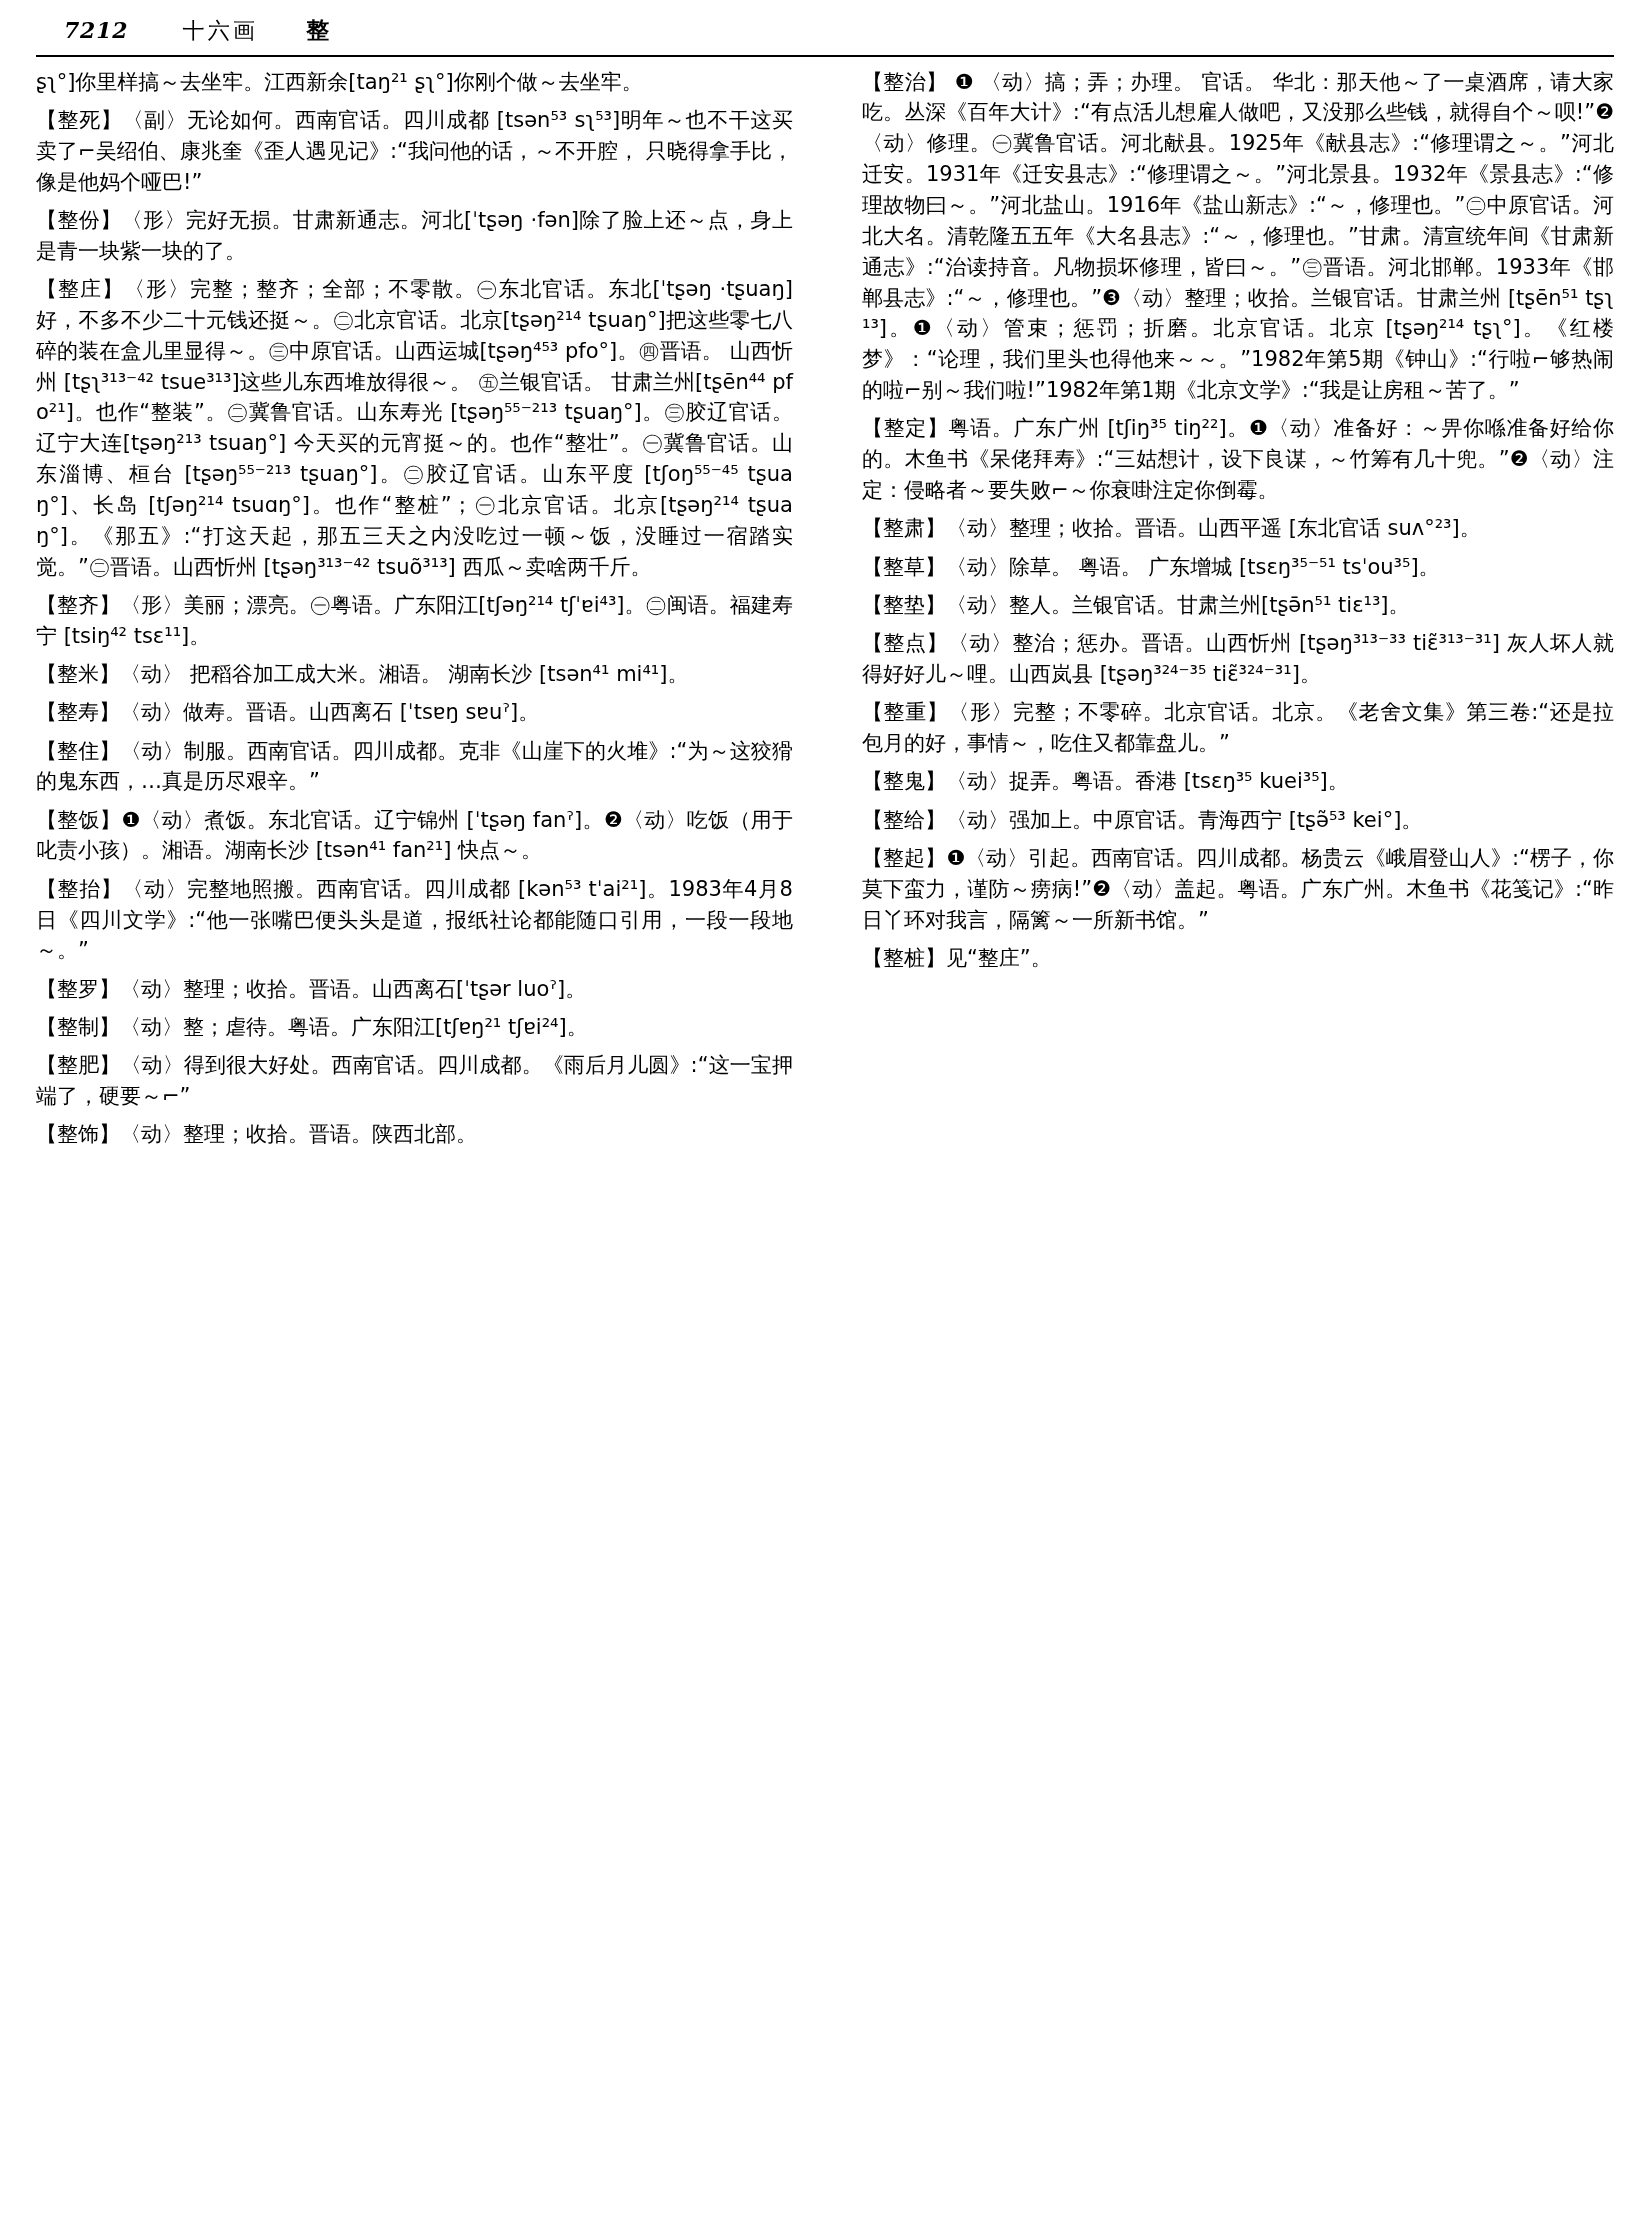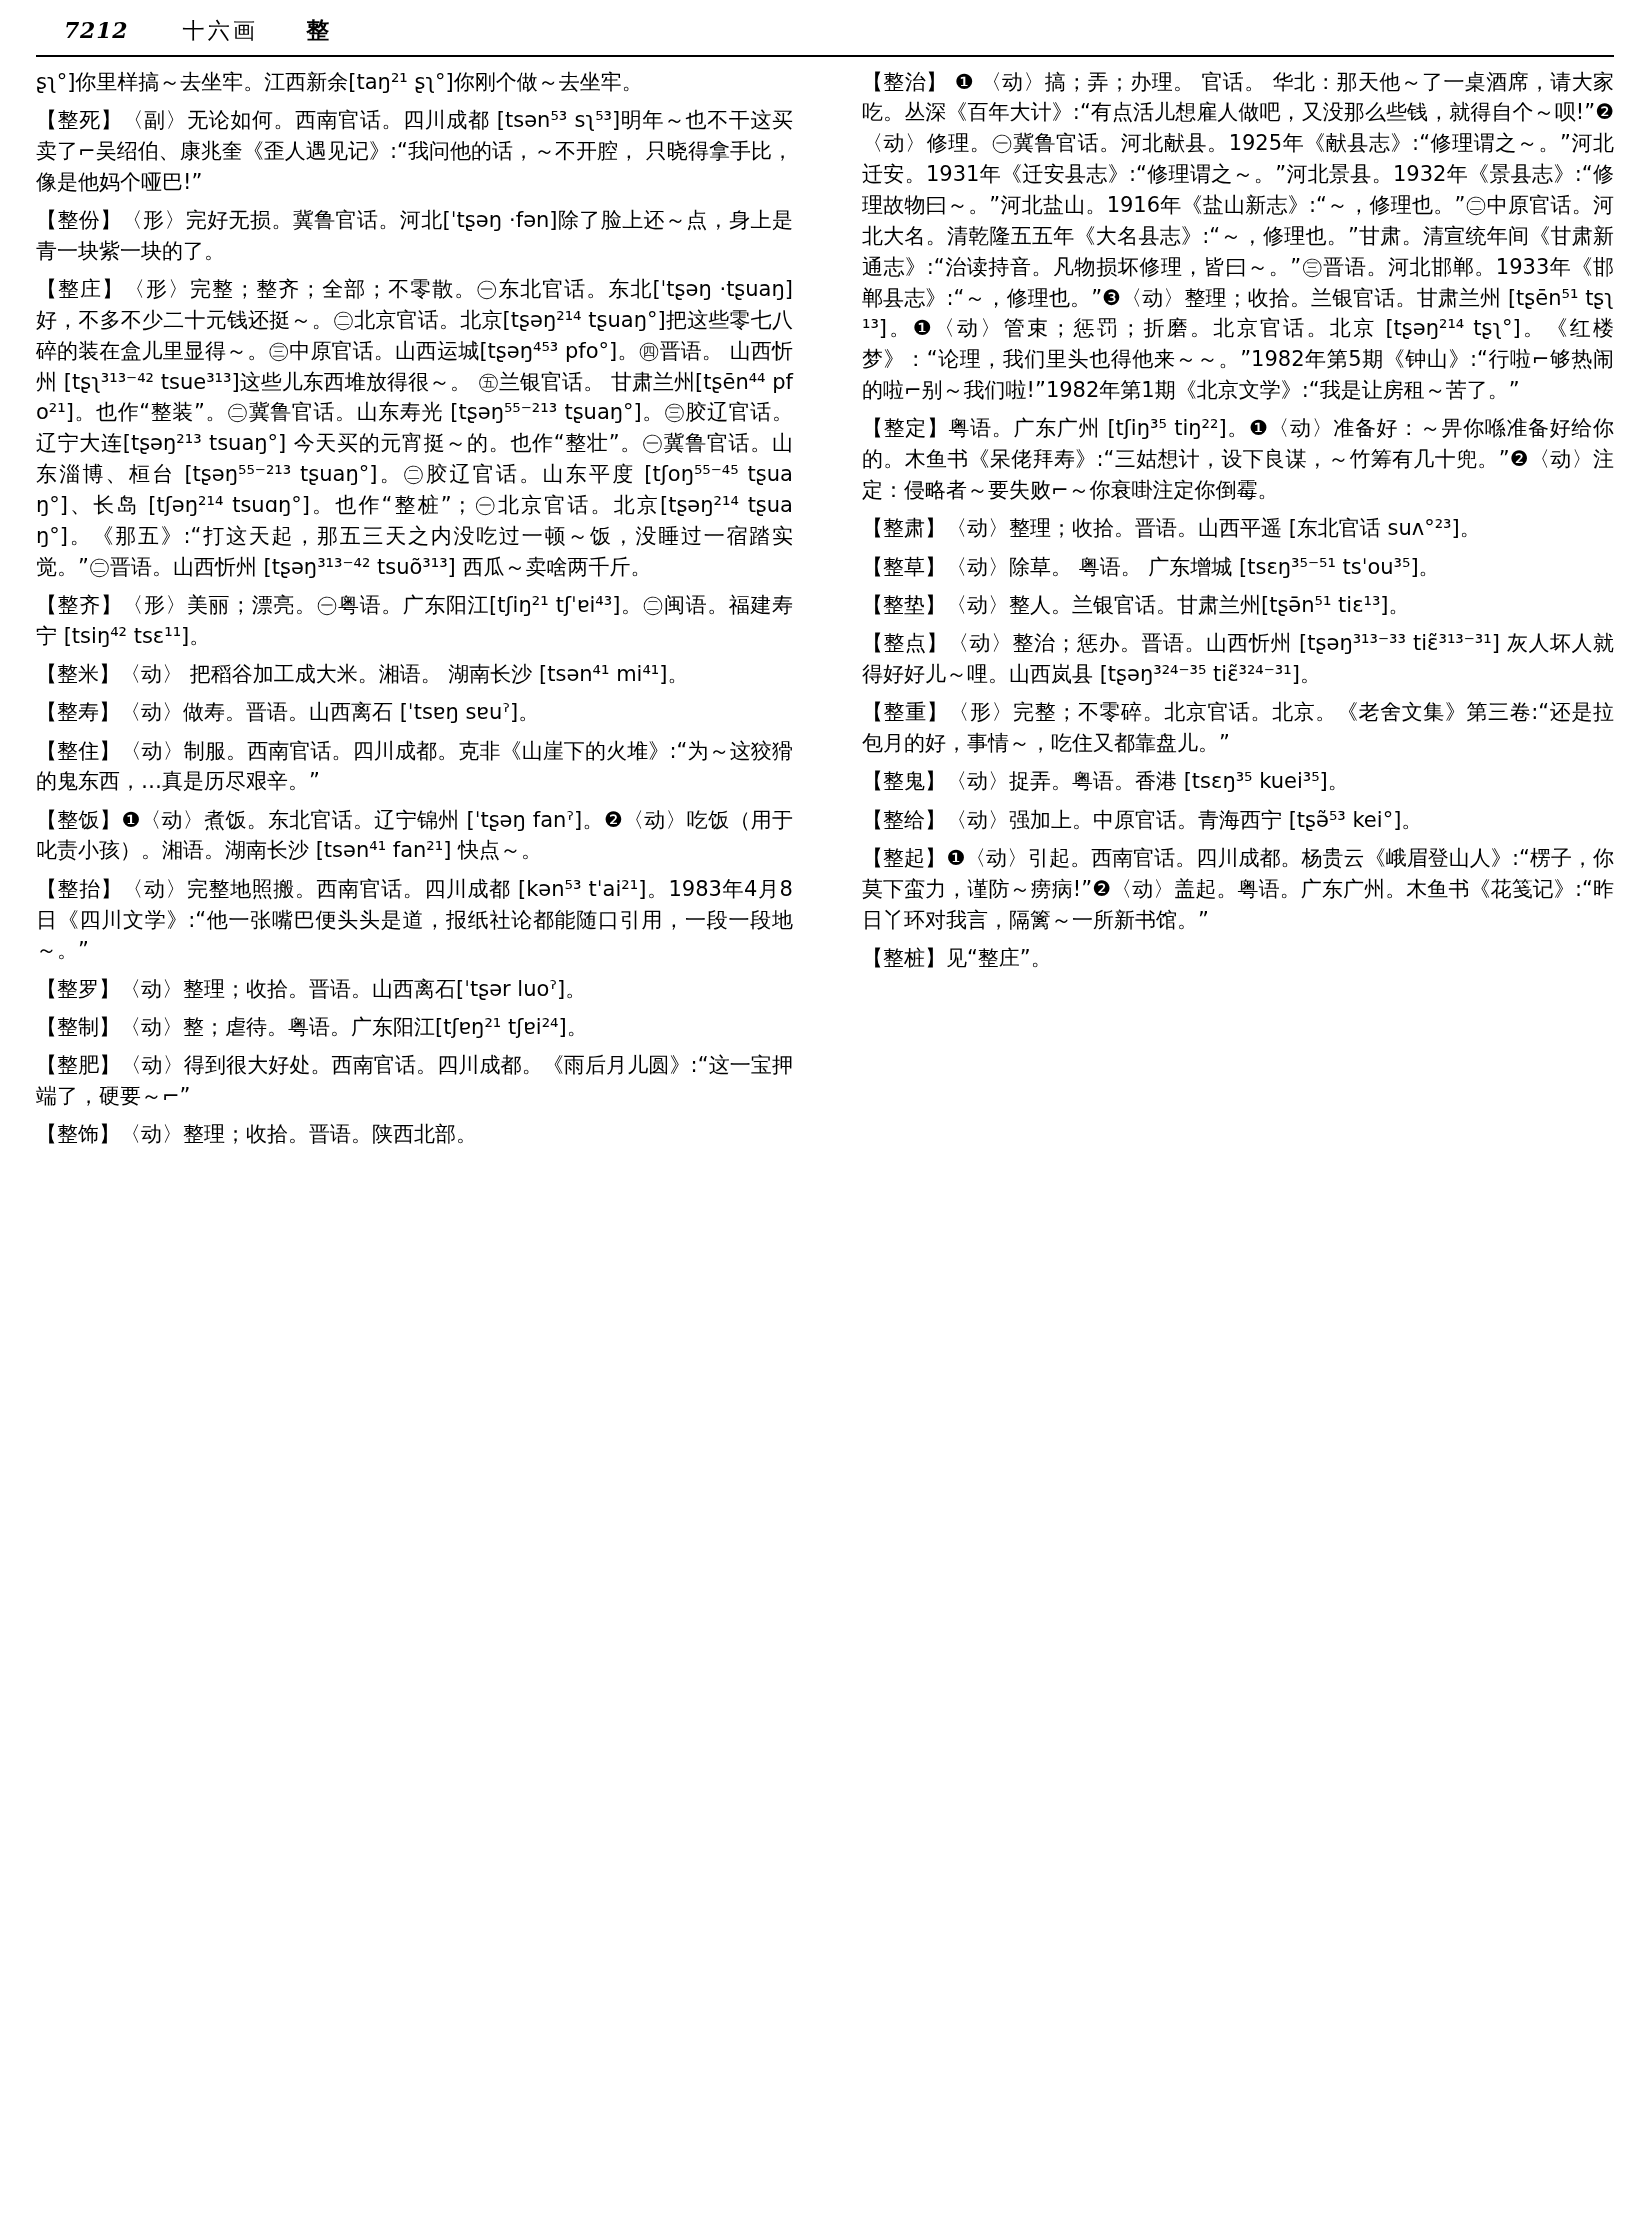--- a/index.html
+++ b/index.html
@@ -78,23 +78,23 @@
     <span class="stroke-label">十六画</span>
     <span class="headchar">整</span>
   </div>
   <hr class="rule">
 
   <div class="columns">
 
     <div class="col left">
       <div class="entry first">ʂʅ°]你里样搞～去坐牢。江西新余[taŋ²¹ ʂʅ°]你刚个做～去坐牢。</div>
       <div class="entry">【整死】〈副〉无论如何。西南官话。四川成都 [tsən⁵³ sʅ⁵³]明年～也不干这买卖了⌐吴绍伯、康兆奎《歪人遇见记》:“我问他的话，～不开腔， 只晓得拿手比，像是他妈个哑巴!”</div>
-      <div class="entry">【整份】〈形〉完好无损。冀鲁官话。河北[ˈtʂəŋ ·fən]除了脸上还～点，身上是青一块紫一块的了。</div>
+      <div class="entry">【整份】〈形〉完好无损。甘肃新通志。河北[ˈtʂəŋ ·fən]除了脸上还～点，身上是青一块紫一块的了。</div>
       <div class="entry">【整庄】〈形〉完整；整齐；全部；不零散。㊀东北官话。东北[ˈtʂəŋ ·tʂuaŋ]好，不多不少二十元钱还挺～。㊁北京官话。北京[tʂəŋ²¹⁴ tʂuaŋ°]把这些零七八碎的装在盒儿里显得～。㊂中原官话。山西运城[tʂəŋ⁴⁵³ pfo°]。㊃晋语。 山西忻州 [tʂʅ³¹³⁻⁴² tsue³¹³]这些儿东西堆放得很～。 ㊄兰银官话。 甘肃兰州[tʂēn⁴⁴ pfo²¹]。也作“整装”。㊁冀鲁官话。山东寿光 [tʂəŋ⁵⁵⁻²¹³ tʂuaŋ°]。㊂胶辽官话。辽宁大连[tʂəŋ²¹³ tsuaŋ°] 今天买的元宵挺～的。也作“整壮”。㊀冀鲁官话。山东淄博、桓台 [tʂəŋ⁵⁵⁻²¹³ tʂuaŋ°]。㊁胶辽官话。山东平度 [tʃoŋ⁵⁵⁻⁴⁵ tʂuaŋ°]、长岛 [tʃəŋ²¹⁴ tsuɑŋ°]。也作“整桩”；㊀北京官话。北京[tʂəŋ²¹⁴ tʂuaŋ°]。《那五》:“打这天起，那五三天之内没吃过一顿～饭，没睡过一宿踏实觉。”㊁晋语。山西忻州 [tʂəŋ³¹³⁻⁴² tsuõ³¹³] 西瓜～卖啥两千斤。</div>
-      <div class="entry">【整齐】〈形〉美丽；漂亮。㊀粤语。广东阳江[tʃiŋ²¹ tʃˈɐi⁴³]。㊁闽语。福建寿宁 [tsiŋ⁴² tsɛ¹¹]。</div>
+      <div class="entry">【整齐】〈形〉美丽；漂亮。㊀粤语。广东阳江[tʃəŋ²¹⁴ tʃˈɐi⁴³]。㊁闽语。福建寿宁 [tsiŋ⁴² tsɛ¹¹]。</div>
       <div class="entry">【整米】〈动〉 把稻谷加工成大米。湘语。 湖南长沙 [tsən⁴¹ mi⁴¹]。</div>
       <div class="entry">【整寿】〈动〉做寿。晋语。山西离石 [ˈtsɐŋ sɐuˀ]。</div>
       <div class="entry">【整住】〈动〉制服。西南官话。四川成都。克非《山崖下的火堆》:“为～这狡猾的鬼东西，…真是历尽艰辛。”</div>
       <div class="entry">【整饭】❶〈动〉煮饭。东北官话。辽宁锦州 [ˈtʂəŋ fanˀ]。❷〈动〉吃饭（用于叱责小孩）。湘语。湖南长沙 [tsən⁴¹ fan²¹] 快点～。</div>
       <div class="entry">【整抬】〈动〉完整地照搬。西南官话。四川成都 [kən⁵³ tˈai²¹]。1983年4月8日《四川文学》:“他一张嘴巴便头头是道，报纸社论都能随口引用，一段一段地～。”</div>
       <div class="entry">【整罗】〈动〉整理；收拾。晋语。山西离石[ˈtʂər luoˀ]。</div>
       <div class="entry">【整制】〈动〉整；虐待。粤语。广东阳江[tʃɐŋ²¹ tʃɐi²⁴]。</div>
       <div class="entry">【整肥】〈动〉得到很大好处。西南官话。四川成都。《雨后月儿圆》:“这一宝押端了，硬要～⌐”</div>
       <div class="entry">【整饰】〈动〉整理；收拾。晋语。陕西北部。</div>
     </div>

